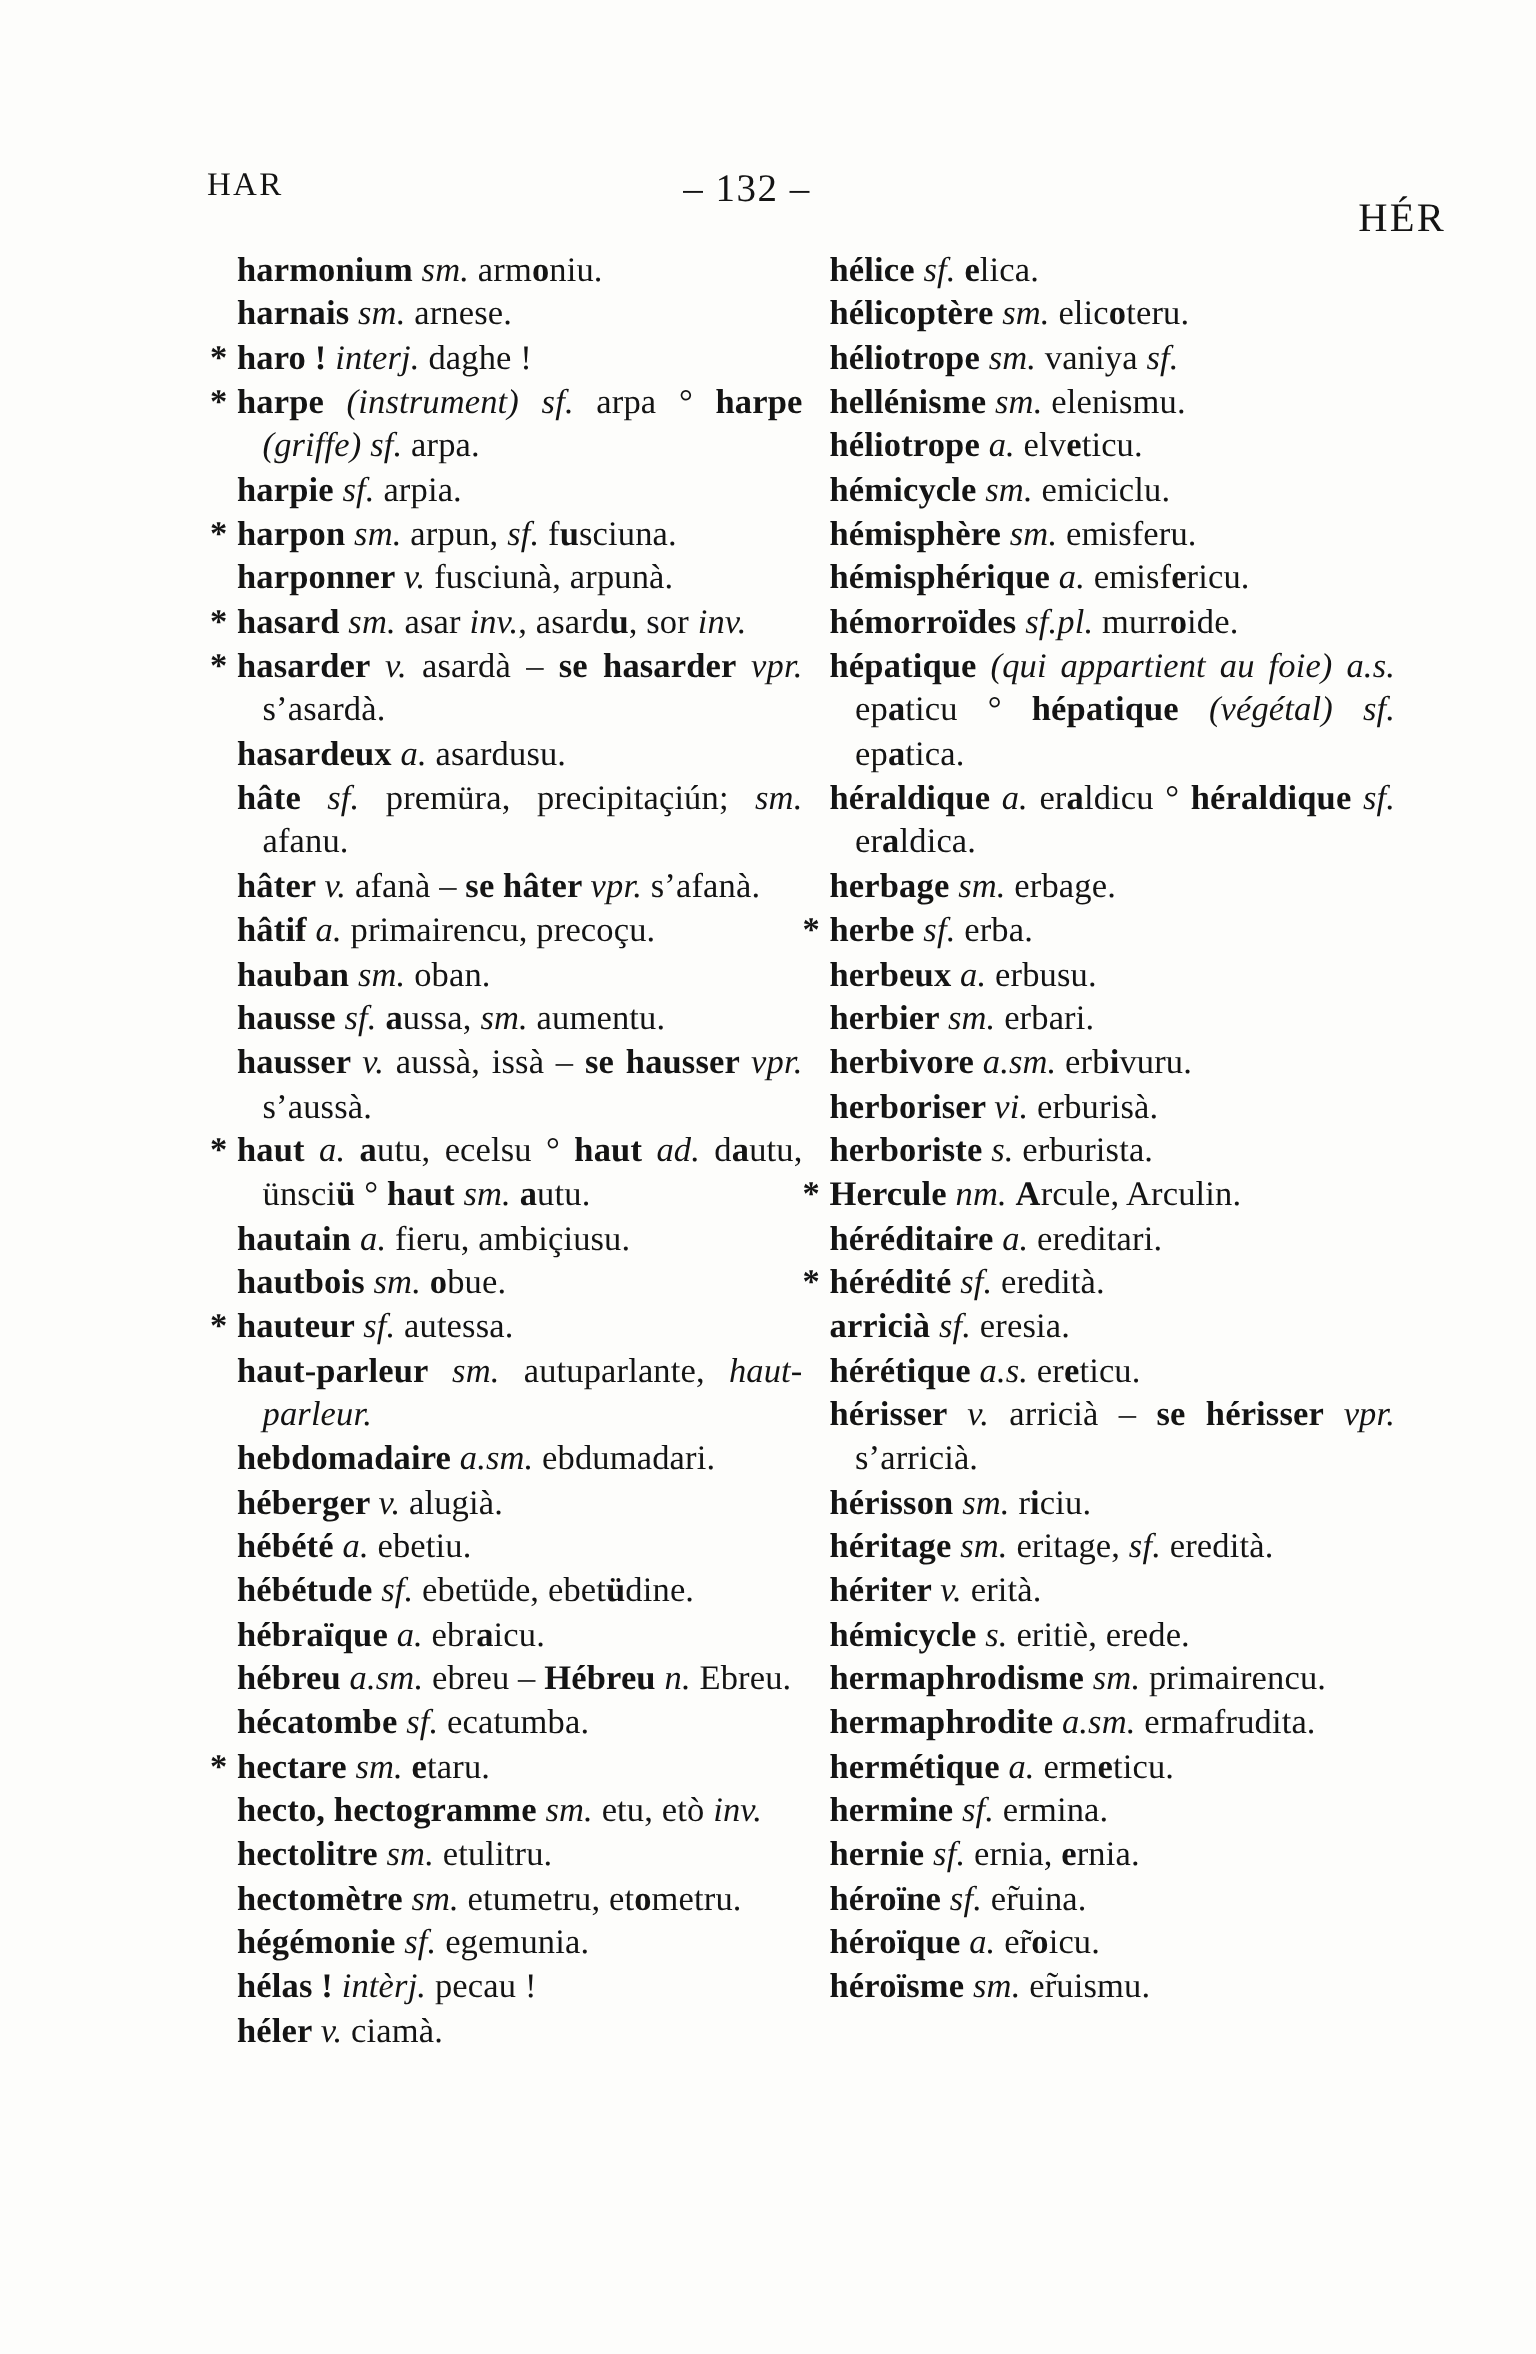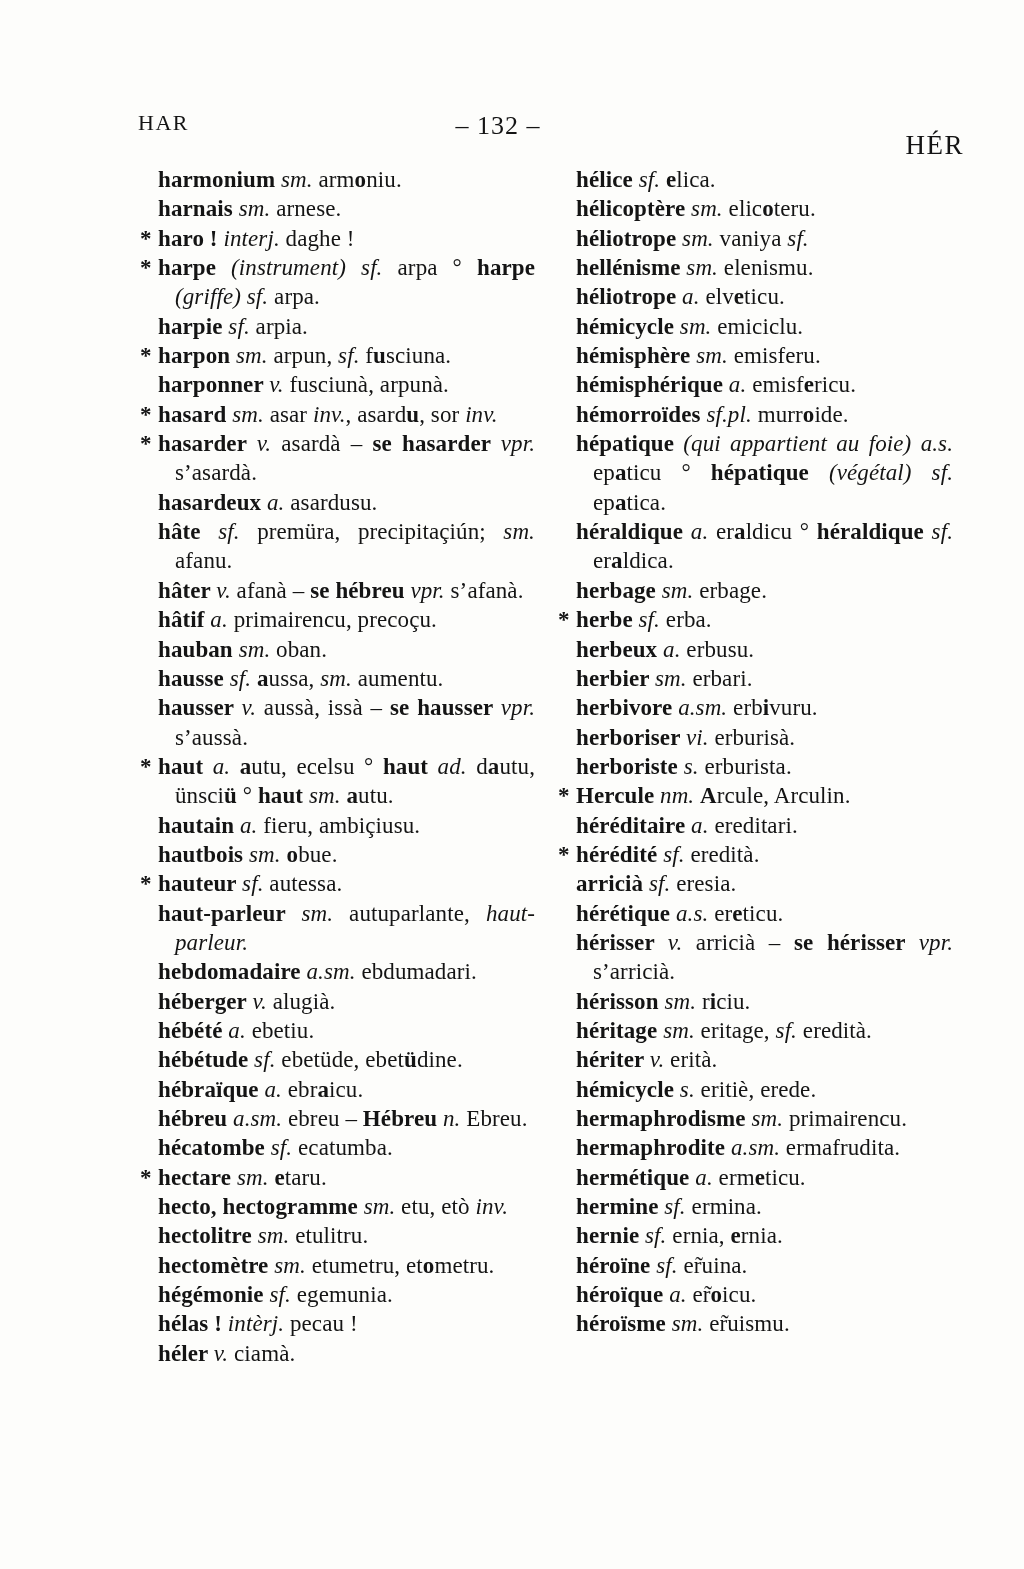--- a/index.html
+++ b/index.html
@@ -20,21 +20,20 @@
   .page-num {
     position: absolute; left: -14px; top: 111px; width: 1024px;
     text-align: center; font-size: 26px; letter-spacing: 1px;
   }
   .guide-right {
     position: absolute; right: 60px; top: 110px;
     font-size: 27px; letter-spacing: 1.5px; margin-top: 20px;
   }
   .columns {
     display: flex;
-    gap: 23px;
     padding: 165px 0 0 140px;
     align-items: flex-start;
   }
   .col {
     width: 395px;
     box-sizing: border-box;
     padding-left: 18px;
     font-size: 23px;
     line-height: 29.35px;
     letter-spacing: 0.1px;
@@ -71,21 +70,21 @@
         <div class="entry"><span class="seg-h">harnais </span><span class="seg-g">sm.</span><span class="seg-t"> arnese.</span></div>
         <div class="entry"><span class="star">*</span><span class="seg-h">haro ! </span><span class="seg-g">interj.</span><span class="seg-t"> daghe !</span></div>
         <div class="entry"><span class="star">*</span><span class="seg-h">harpe </span><span class="seg-p">(instrument) </span><span class="seg-g">sf.</span><span class="seg-t"> arpa ° </span><span class="seg-sh">harpe </span><span class="seg-p">(griffe) </span><span class="seg-g">sf.</span><span class="seg-t"> arpa.</span></div>
         <div class="entry"><span class="seg-h">harpie </span><span class="seg-g">sf.</span><span class="seg-t"> arpia.</span></div>
         <div class="entry"><span class="star">*</span><span class="seg-h">harpon </span><span class="seg-g">sm.</span><span class="seg-t"> arpun, </span><span class="seg-g">sf.</span><span class="seg-t"> f</span><span class="seg-ts">u</span><span class="seg-t">sciuna.</span></div>
         <div class="entry"><span class="seg-h">harponner </span><span class="seg-g">v.</span><span class="seg-t"> fusciunà, arpunà.</span></div>
         <div class="entry"><span class="star">*</span><span class="seg-h">hasard </span><span class="seg-g">sm.</span><span class="seg-t"> asar </span><span class="seg-g">inv.</span><span class="seg-t">, asard</span><span class="seg-ts">u</span><span class="seg-t">, sor </span><span class="seg-g">inv.</span></div>
         <div class="entry"><span class="star">*</span><span class="seg-h">hasarder </span><span class="seg-g">v.</span><span class="seg-t"> asardà – </span><span class="seg-sh">se hasarder </span><span class="seg-g">vpr.</span><span class="seg-t"> s’asardà.</span></div>
         <div class="entry"><span class="seg-h">hasardeux </span><span class="seg-g">a.</span><span class="seg-t"> asardusu.</span></div>
         <div class="entry"><span class="seg-h">hâte </span><span class="seg-g">sf.</span><span class="seg-t"> premüra, precipitaçiún; </span><span class="seg-g">sm.</span><span class="seg-t"> afanu.</span></div>
-        <div class="entry"><span class="seg-h">hâter </span><span class="seg-g">v.</span><span class="seg-t"> afanà – </span><span class="seg-sh">se hébreu </span><span class="seg-g">vpr.</span><span class="seg-t"> s’afanà.</span></div>
+        <div class="entry"><span class="seg-h">hâter </span><span class="seg-g">v.</span><span class="seg-t"> afanà – </span><span class="seg-sh">se hâter </span><span class="seg-g">vpr.</span><span class="seg-t"> s’afanà.</span></div>
         <div class="entry"><span class="seg-h">hâtif </span><span class="seg-g">a.</span><span class="seg-t"> primairencu, precoçu.</span></div>
         <div class="entry"><span class="seg-h">hauban </span><span class="seg-g">sm.</span><span class="seg-t"> oban.</span></div>
         <div class="entry"><span class="seg-h">hausse </span><span class="seg-g">sf.</span><span class="seg-t"> </span><span class="seg-ts">a</span><span class="seg-t">ussa, </span><span class="seg-g">sm.</span><span class="seg-t"> aumentu.</span></div>
         <div class="entry"><span class="seg-h">hausser </span><span class="seg-g">v.</span><span class="seg-t"> aussà, issà – </span><span class="seg-sh">se hausser </span><span class="seg-g">vpr.</span><span class="seg-t"> s’aussà.</span></div>
         <div class="entry"><span class="star">*</span><span class="seg-h">haut </span><span class="seg-g">a.</span><span class="seg-t"> </span><span class="seg-ts">a</span><span class="seg-t">utu, ecelsu ° </span><span class="seg-sh">haut </span><span class="seg-g">ad.</span><span class="seg-t"> d</span><span class="seg-ts">a</span><span class="seg-t">utu, ünsci</span><span class="seg-ts">ü</span><span class="seg-t"> ° </span><span class="seg-sh">haut </span><span class="seg-g">sm.</span><span class="seg-t"> </span><span class="seg-ts">a</span><span class="seg-t">utu.</span></div>
         <div class="entry"><span class="seg-h">hautain </span><span class="seg-g">a.</span><span class="seg-t"> fieru, ambiçiusu.</span></div>
         <div class="entry"><span class="seg-h">hautbois </span><span class="seg-g">sm.</span><span class="seg-t"> </span><span class="seg-ts">o</span><span class="seg-t">bue.</span></div>
         <div class="entry"><span class="star">*</span><span class="seg-h">hauteur </span><span class="seg-g">sf.</span><span class="seg-t"> autessa.</span></div>
         <div class="entry"><span class="seg-h">haut-parleur </span><span class="seg-g">sm.</span><span class="seg-t"> autuparlante, </span><span class="seg-ti">haut-parleur.</span></div>
         <div class="entry"><span class="seg-h">hebdomadaire </span><span class="seg-g">a.sm.</span><span class="seg-t"> ebdumadari.</span></div>

